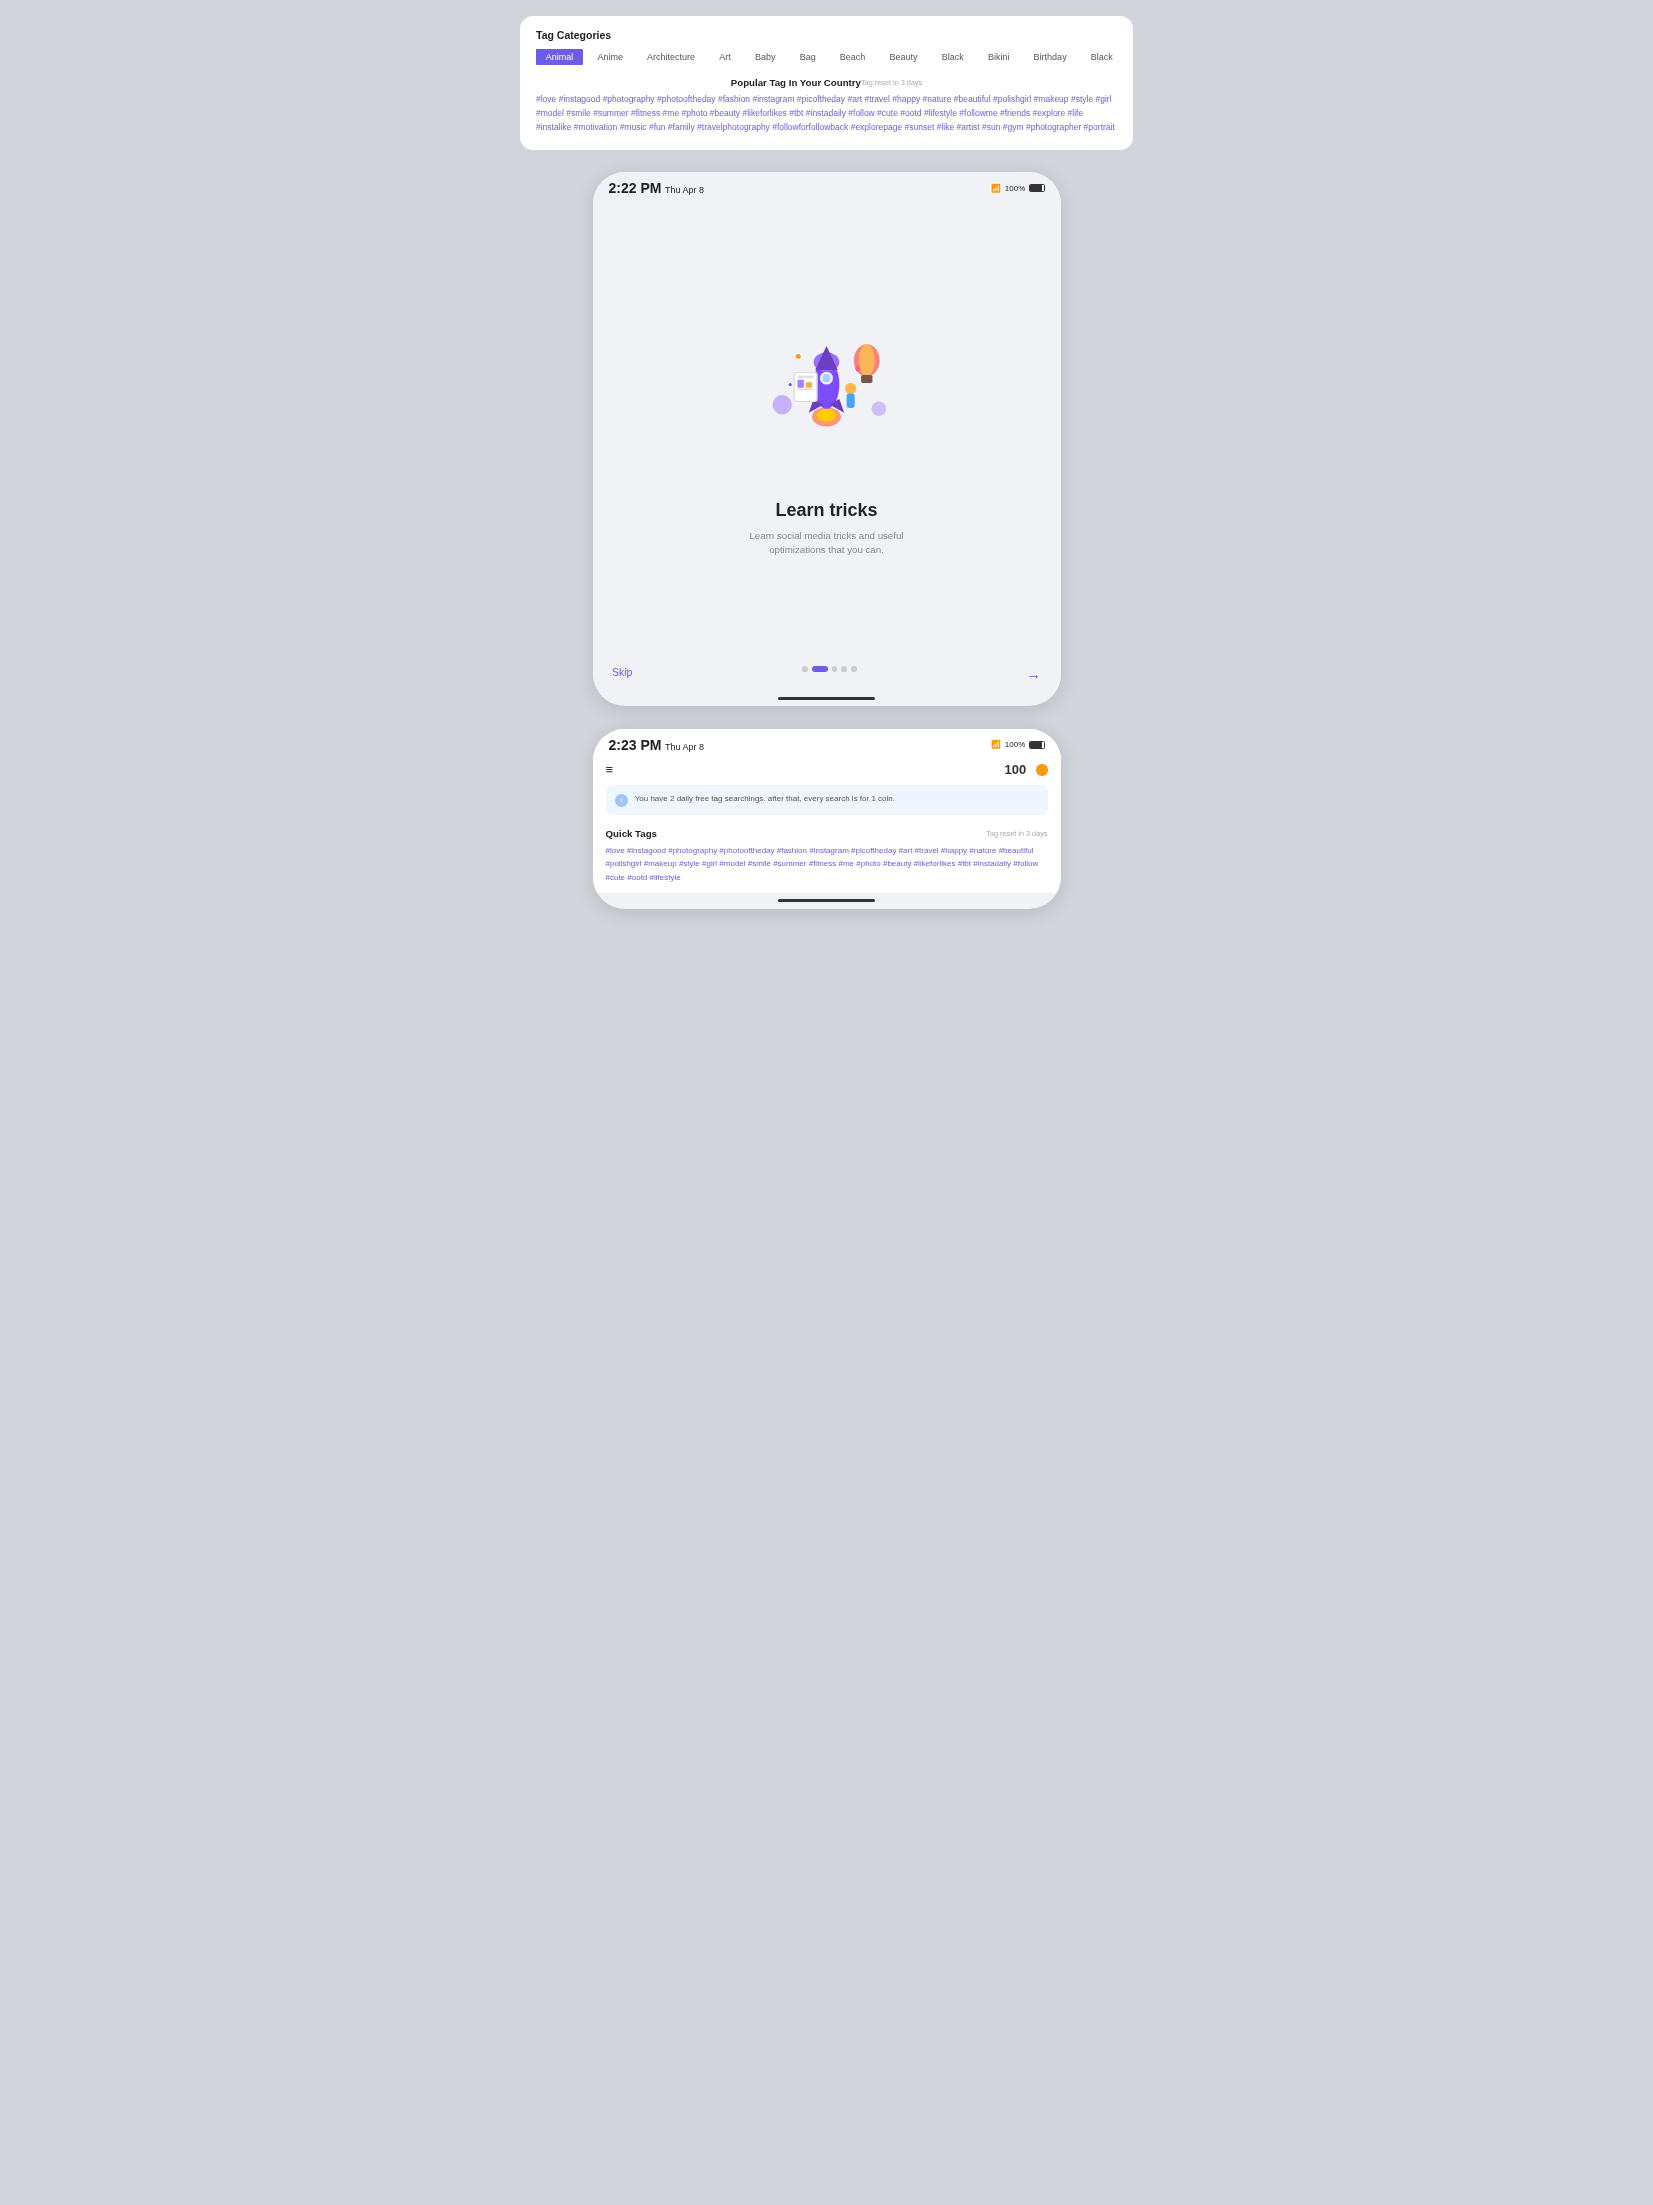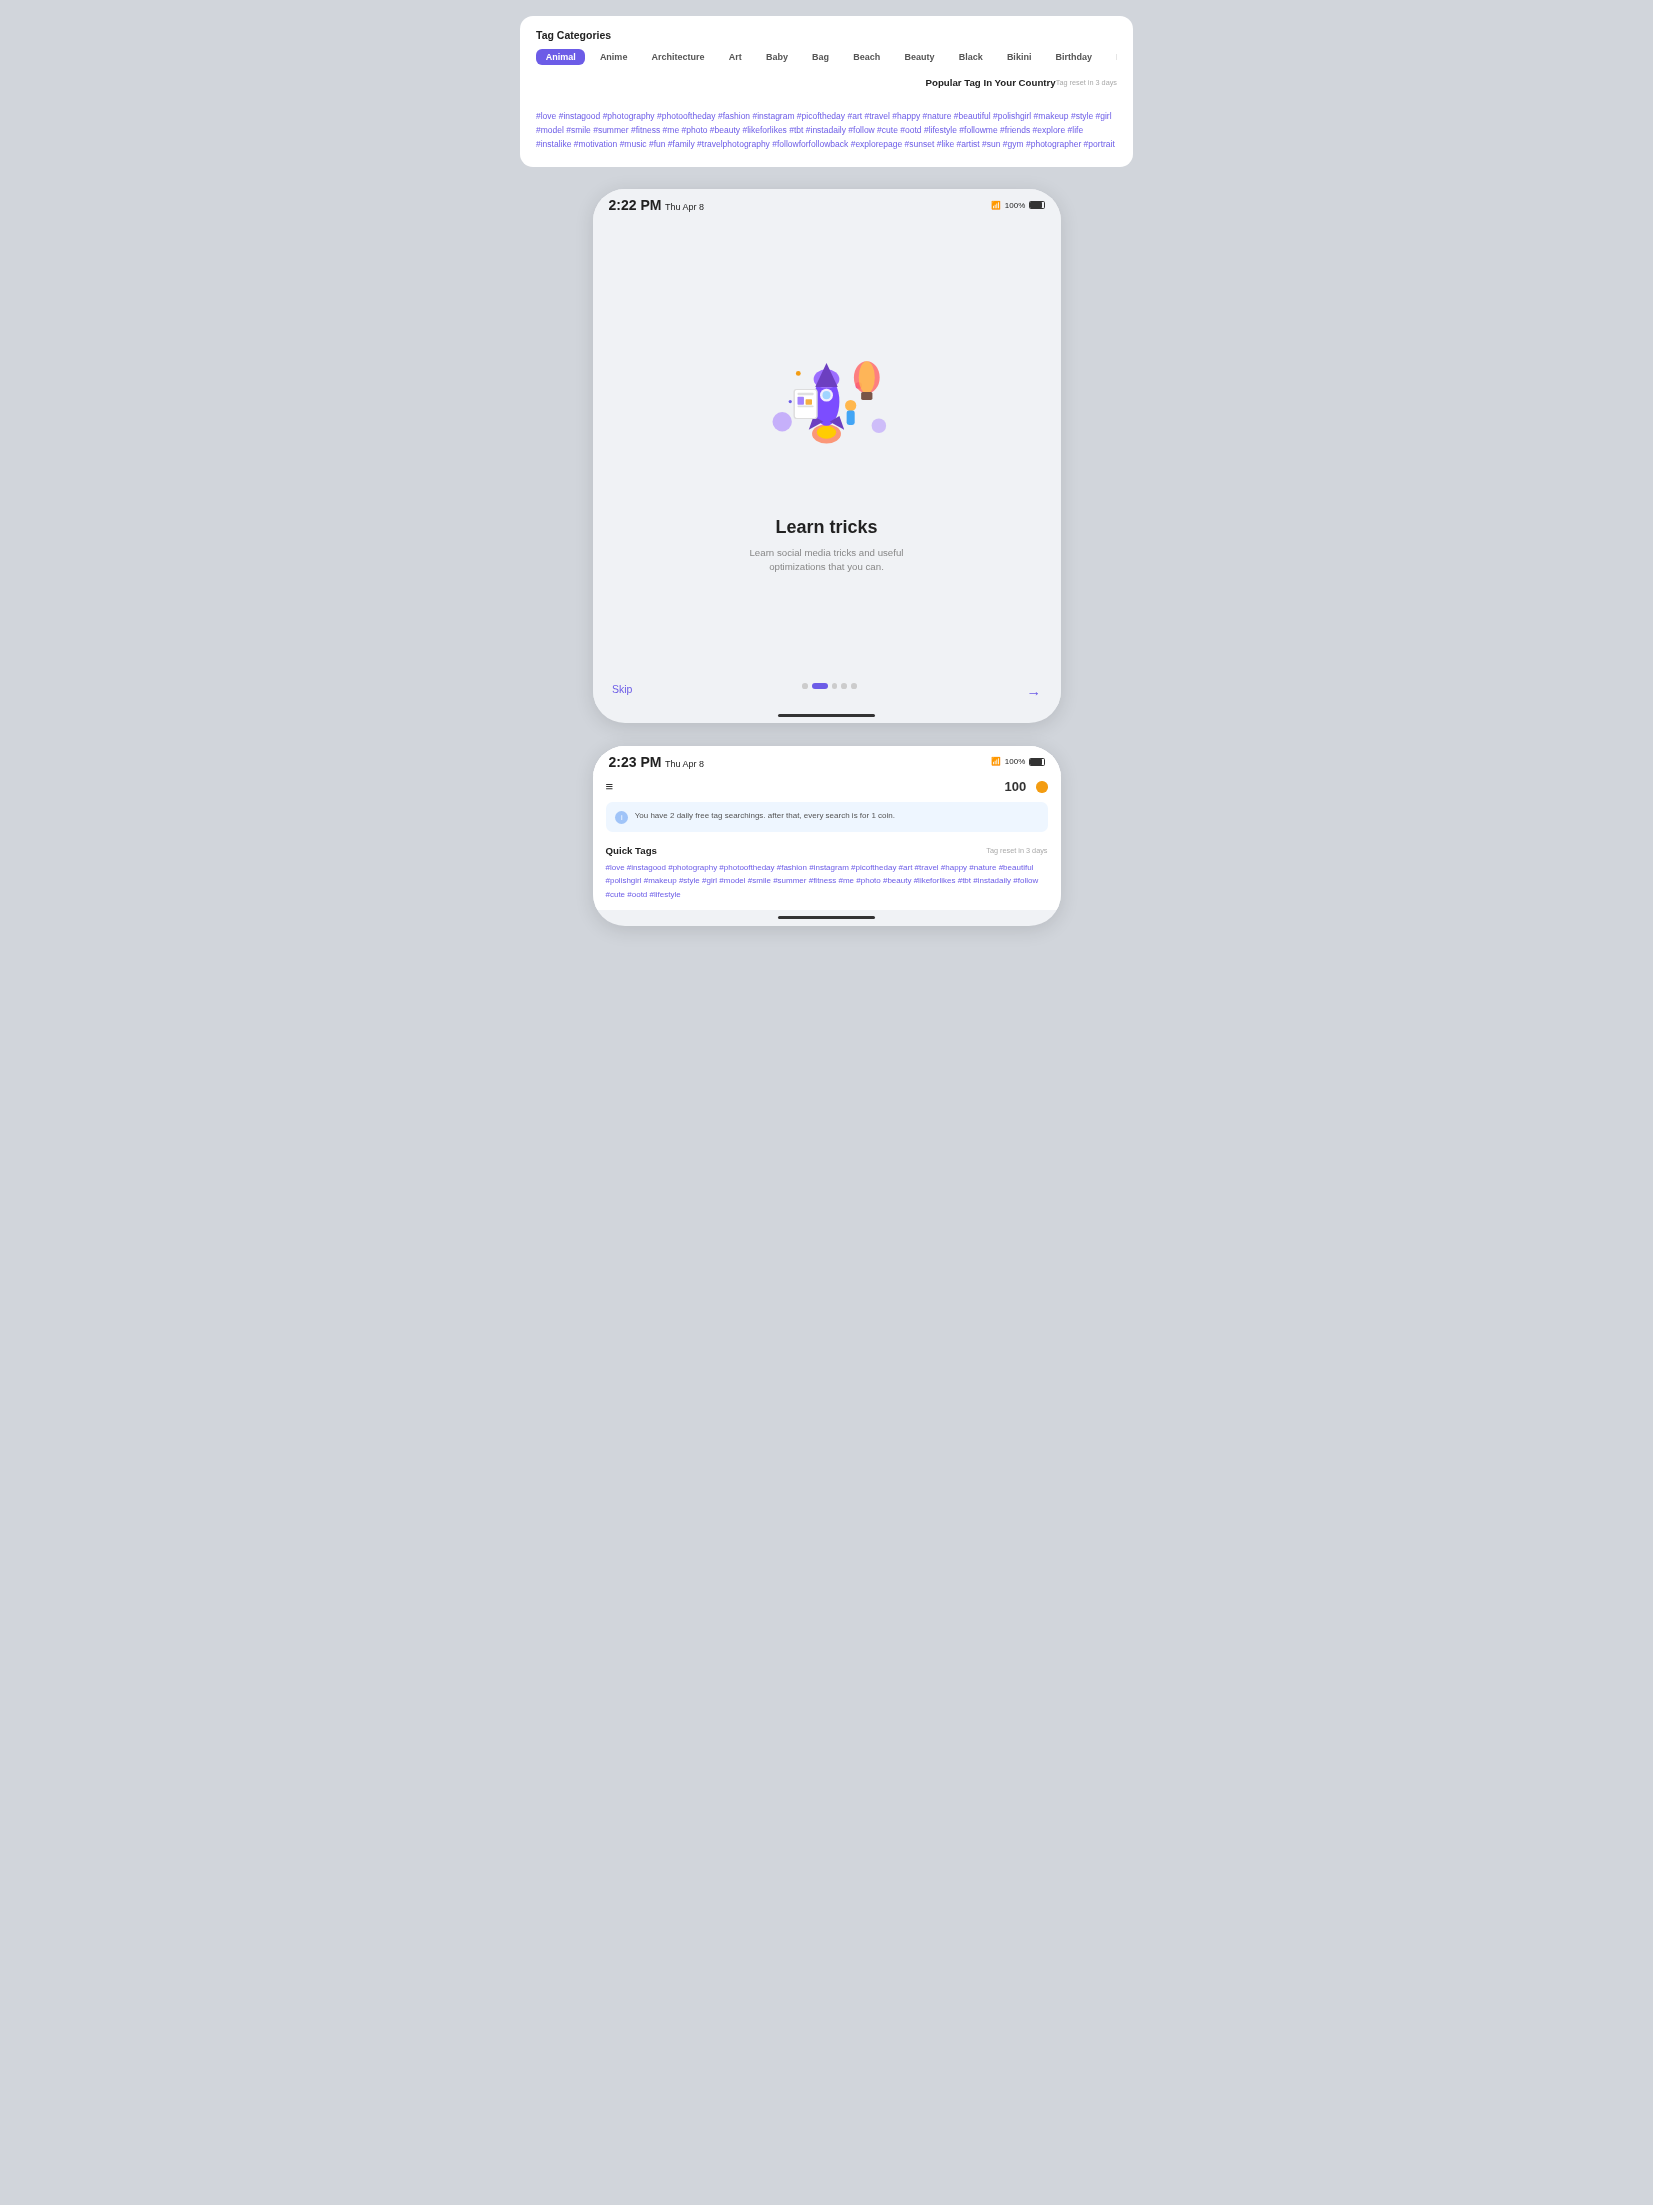--- a/index.html
+++ b/index.html
@@ -31,44 +31,44 @@
     .tag-chips-row {
       display: flex;
       flex-wrap: nowrap;
       gap: 4.8px;
       overflow-x: auto;
       margin-bottom: 11.3px;
     }
 
     .tag-chip {
       padding: 3.2px 9.7px;
-      border-radius: 6px;
+      border-radius: 1px;
       font-size: 9px;
-      font-weight: 700;
+      font-weight: 400;
       white-space: nowrap;
       cursor: pointer;
     }
 
     .tag-chip.active {
       background: #6c5ce7;
       color: #fff;
     }
 
     .tag-chip.inactive {
       background: transparent;
       color: #555;
       border: none;
     }
 
     .popular-tag-section {}
     .popular-tag-header {
       display: flex;
-      justify-content: flex-end;
-      align-items: center;
-      margin-bottom: 21px;
+      justify-content: center;
+      align-items: center;
+      margin-bottom: 4px;
     }
     .popular-tag-title {
       font-size: 9.7px;
       font-weight: 600;
       color: #222;
     }
     .popular-tag-date {
       font-size: 7.3px;
       color: #aaa;
     }

